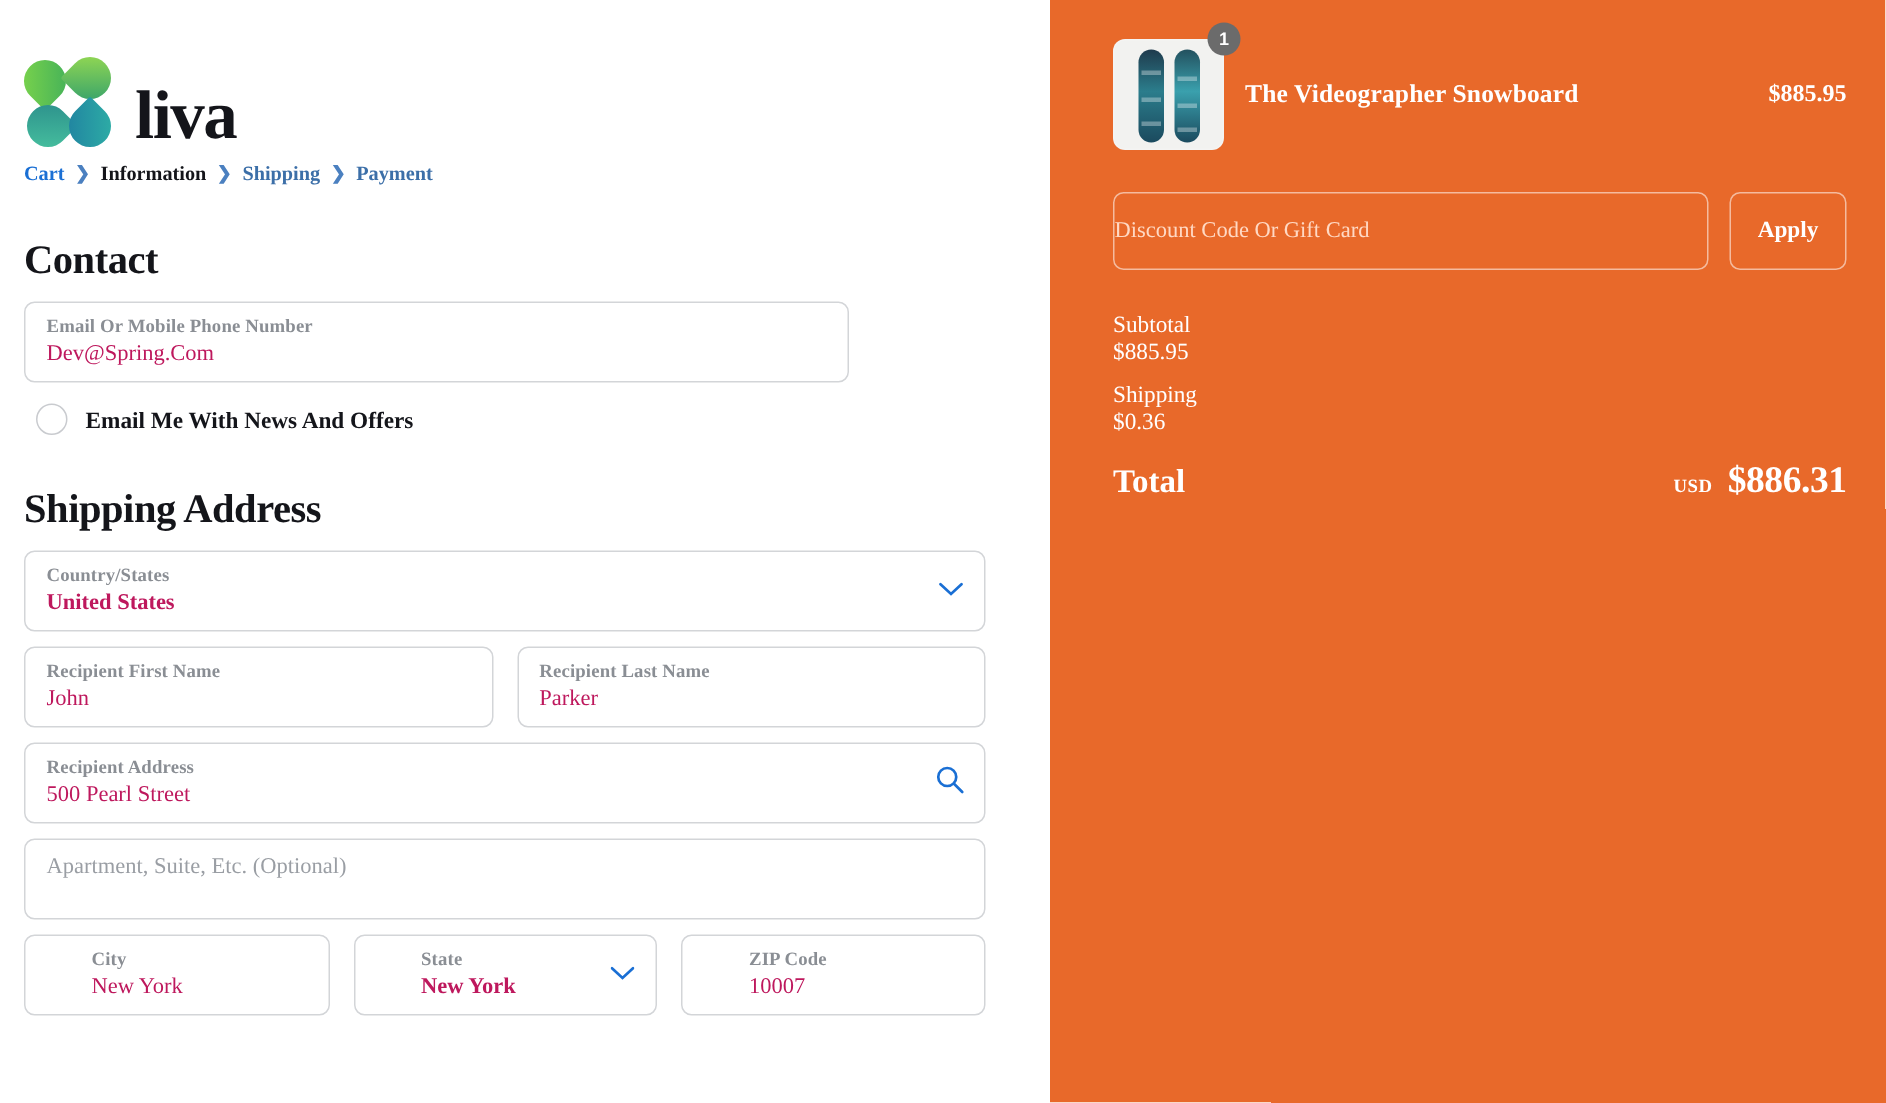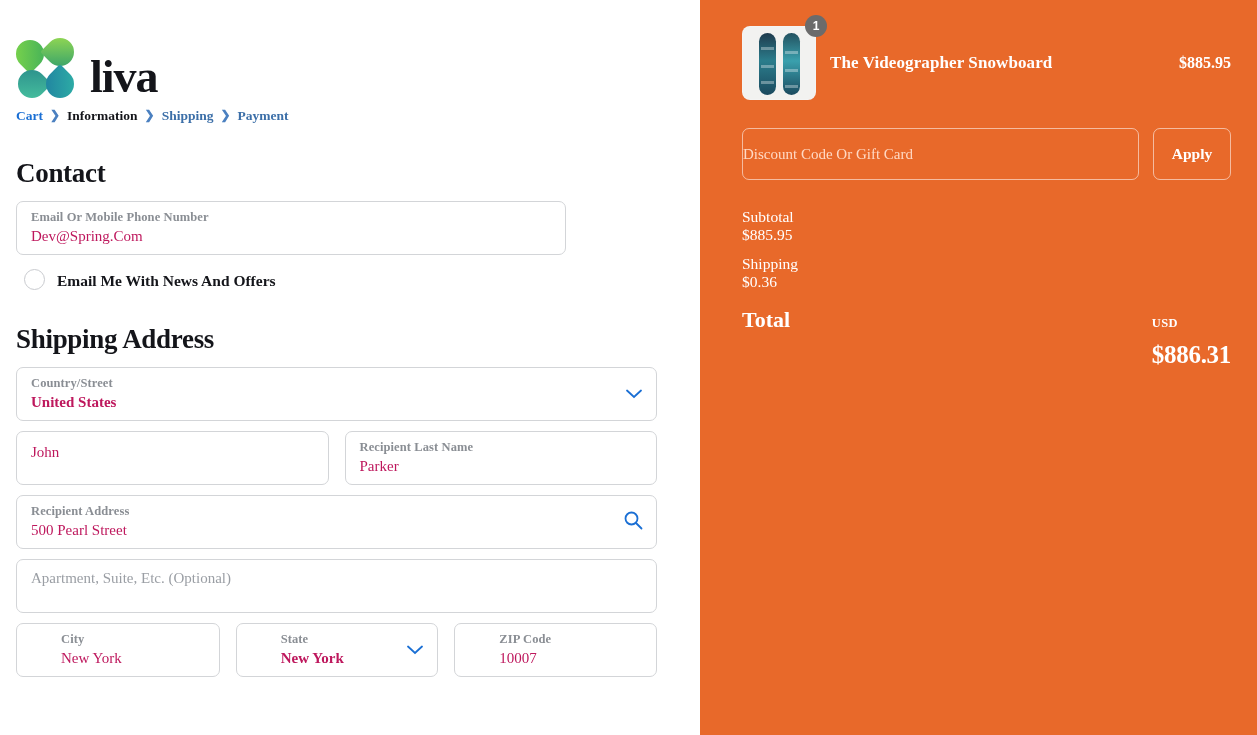--- a/index.html
+++ b/index.html
@@ -262,21 +262,20 @@
     margin-top: 16px;
   }
   .total-label {
     font-size: 22px;
     font-weight: 700;
   }
   .total-right {
     display: flex;
     align-items: baseline;
     gap: 10px;
-    flex-direction: column;
   }
   .usd { font-size: 12.5px; font-weight: 700; letter-spacing: 0.4px; }
   .total-amount { font-size: 25px; font-weight: 700; letter-spacing: -0.3px; }
 </style>
 </head>
 <body>
 
 <div class="page">
 
   <div class="left">
@@ -309,31 +308,32 @@
     </div>
 
     <div class="checkbox-row">
       <div class="checkbox"></div>
       <div class="checkbox-label">Email Me With News And Offers</div>
     </div>
 
     <h2 class="section">Shipping Address</h2>
 
     <div class="field" style="width:641px">
-      <div class="lbl">Country/Street</div>
+      <div class="lbl">Country/States</div>
       <div class="val" style="font-weight:700">United States</div>
       <span class="caret">
         <svg width="16" height="10" viewBox="0 0 16 10">
             <path d="M1 1.5 L8 8 L15 1.5" stroke="#1a6fd4" stroke-width="1.8" fill="none" stroke-linecap="round"></path>
           </svg>
       </span>
     </div>
 
     <div class="row2" style="width:641px">
       <div class="field">
+        <div class="lbl">Recipient First Name</div>
         <div class="val">John</div>
       </div>
       <div class="field">
         <div class="lbl">Recipient Last Name</div>
         <div class="val">Parker</div>
       </div>
     </div>
 
     <div class="field" style="width:641px">
       <div class="lbl">Recipient Address</div>

